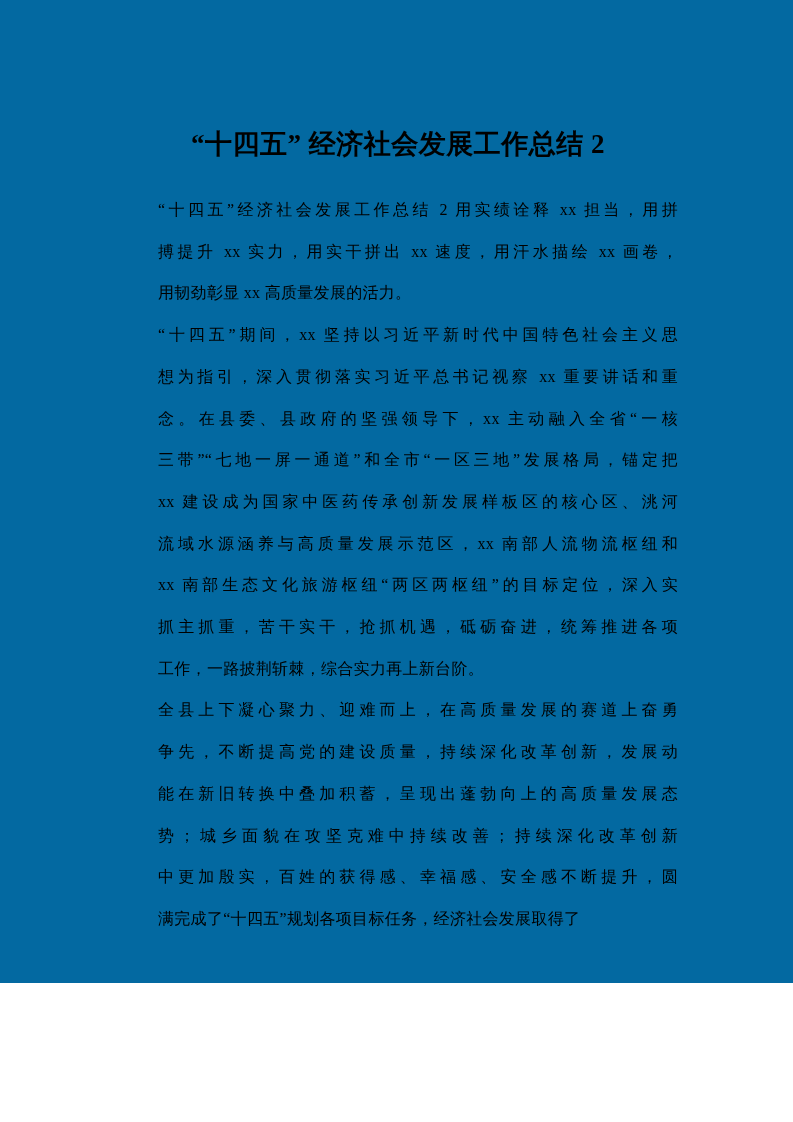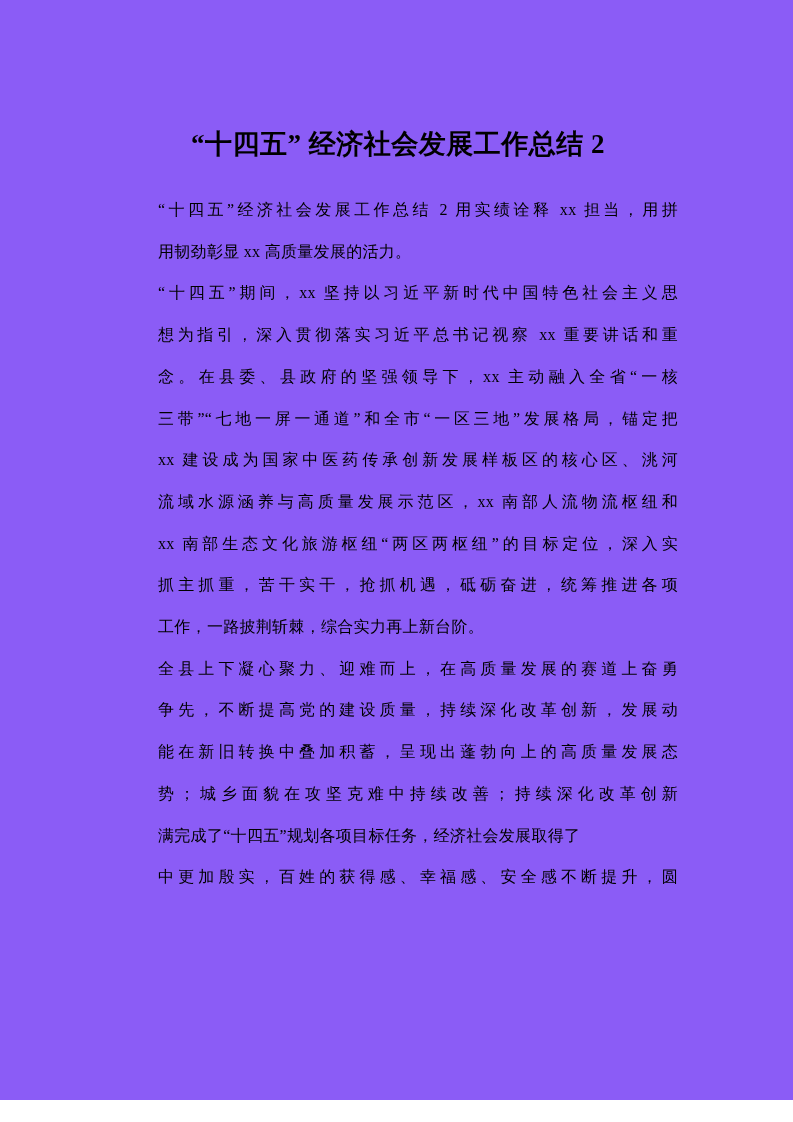--- a/index.html
+++ b/index.html
@@ -3,22 +3,22 @@
 <meta charset="utf-8">
 <style>
   html, body {
     margin: 0;
     padding: 0;
     background: #ffffff;
   }
   .page {
     position: relative;
     width: 793px;
-    height: 1100px;
-    background: #8b5cf6;
+    height: 983px;
+    background: #0369a1;
     color: #000000;
     overflow: hidden;
     font-family: "Liberation Serif", "DejaVu Serif", serif;
   }
   .content {
     position: absolute;
     left: 118px;
     top: 0;
     width: 560px;
   }
@@ -53,36 +53,37 @@
 </style>
 </head>
 <body>
 
 <div class="page">
   <div class="content">
     <h1 class="doc-title">“十四五” 经济社会发展工作总结 2</h1>
     <div class="doc-body">
         <div class="paragraph">
           <div class="doc-line">“十四五”经济社会发展工作总结 2 用实绩诠释 xx 担当，用拼</div>
+          <div class="doc-line">搏提升 xx 实力，用实干拼出 xx 速度，用汗水描绘 xx 画卷，</div>
           <div class="doc-line last">用韧劲彰显 xx 高质量发展的活力。</div>
         </div>
         <div class="paragraph">
           <div class="doc-line">“十四五”期间，xx 坚持以习近平新时代中国特色社会主义思</div>
           <div class="doc-line">想为指引，深入贯彻落实习近平总书记视察 xx 重要讲话和重</div>
           <div class="doc-line">念。在县委、县政府的坚强领导下，xx 主动融入全省“一核</div>
           <div class="doc-line">三带”“七地一屏一通道”和全市“一区三地”发展格局，锚定把</div>
           <div class="doc-line">xx 建设成为国家中医药传承创新发展样板区的核心区、洮河</div>
           <div class="doc-line">流域水源涵养与高质量发展示范区，xx 南部人流物流枢纽和</div>
           <div class="doc-line">xx 南部生态文化旅游枢纽“两区两枢纽”的目标定位，深入实</div>
           <div class="doc-line">抓主抓重，苦干实干，抢抓机遇，砥砺奋进，统筹推进各项</div>
           <div class="doc-line last">工作，一路披荆斩棘，综合实力再上新台阶。</div>
         </div>
         <div class="paragraph">
           <div class="doc-line">全县上下凝心聚力、迎难而上，在高质量发展的赛道上奋勇</div>
           <div class="doc-line">争先，不断提高党的建设质量，持续深化改革创新，发展动</div>
           <div class="doc-line">能在新旧转换中叠加积蓄，呈现出蓬勃向上的高质量发展态</div>
           <div class="doc-line">势；城乡面貌在攻坚克难中持续改善；持续深化改革创新</div>
+          <div class="doc-line">中更加殷实，百姓的获得感、幸福感、安全感不断提升，圆</div>
           <div class="doc-line last">满完成了“十四五”规划各项目标任务，经济社会发展取得了</div>
-          <div class="doc-line">中更加殷实，百姓的获得感、幸福感、安全感不断提升，圆</div>
         </div>
       </div>
   </div>
 </div>
 
 </body></html>

